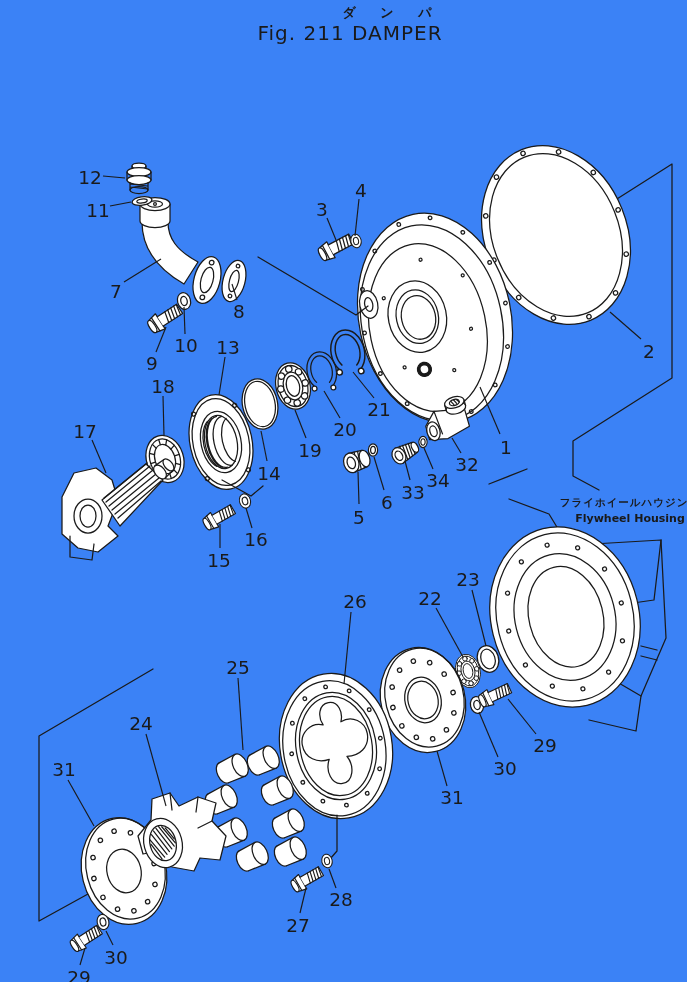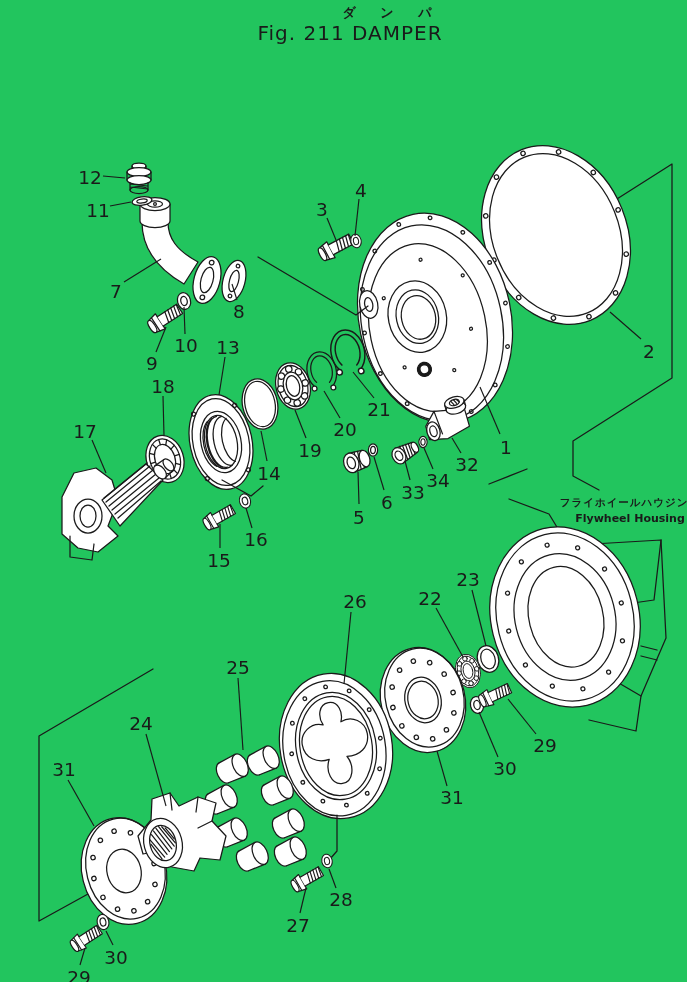--- a/index.html
+++ b/index.html
@@ -1,17 +1,17 @@
 <!DOCTYPE html>
 <html><head>
 <meta charset="utf-8">
 <style>
   html,body{margin:0;padding:0;background:#e8e8e8;}
   .page{
-    position:relative;width:687px;height:982px;background:#22c55e;
+    position:relative;width:687px;height:982px;background:#3b82f6;
     font-family:"DejaVu Sans","Liberation Sans",sans-serif;overflow:hidden;
     margin:0 auto;
   }
   svg{position:absolute;left:0;top:0;}
   .ink{stroke:#1a1a1a;fill:none;stroke-width:1.25;stroke-linecap:round;stroke-linejoin:round;}
   text{stroke:none;fill:#1a1a1a;}
   .title-jp{font-size:13px;font-weight:600;letter-spacing:10px;text-anchor:middle;}
   .title-en{font-size:20px;font-weight:500;letter-spacing:1px;text-anchor:middle;}
   .note-jp{font-size:10.5px;font-weight:600;letter-spacing:1px;text-anchor:middle;}
   .note-en{font-size:11px;font-weight:700;text-anchor:middle;}

